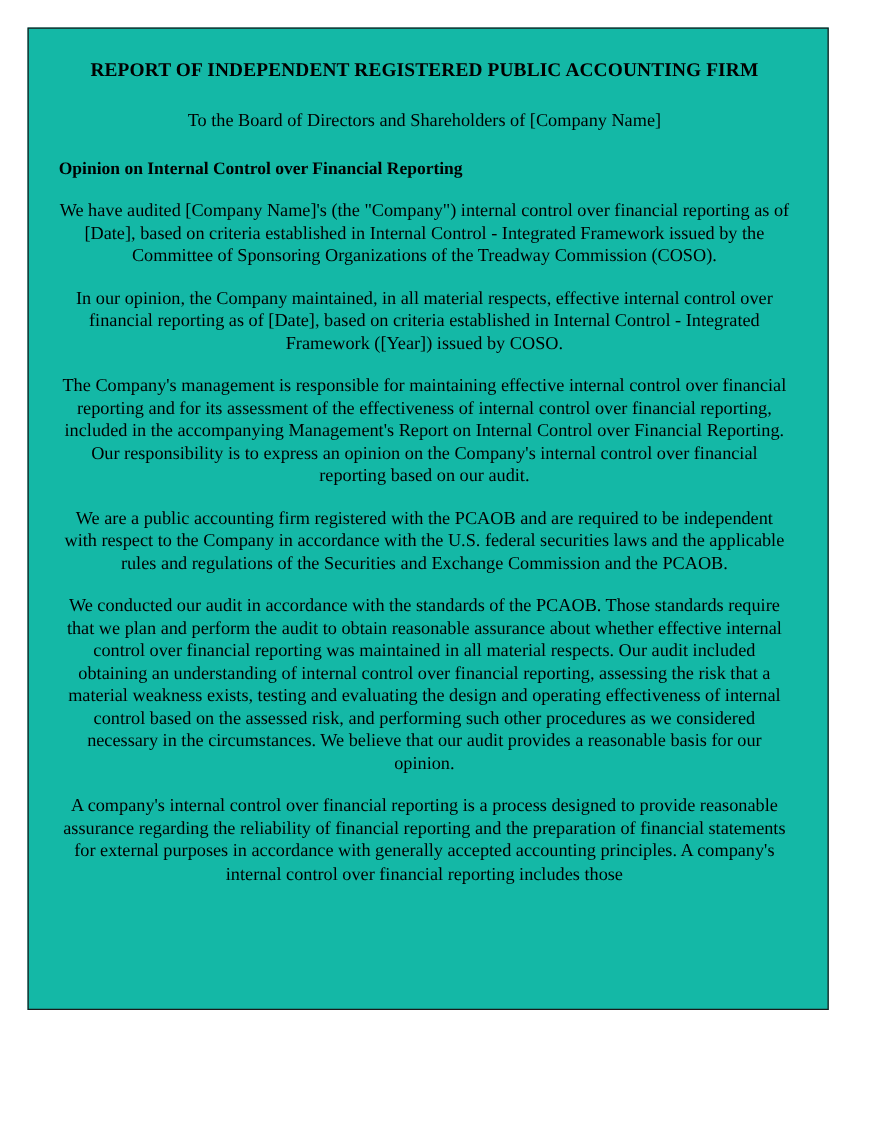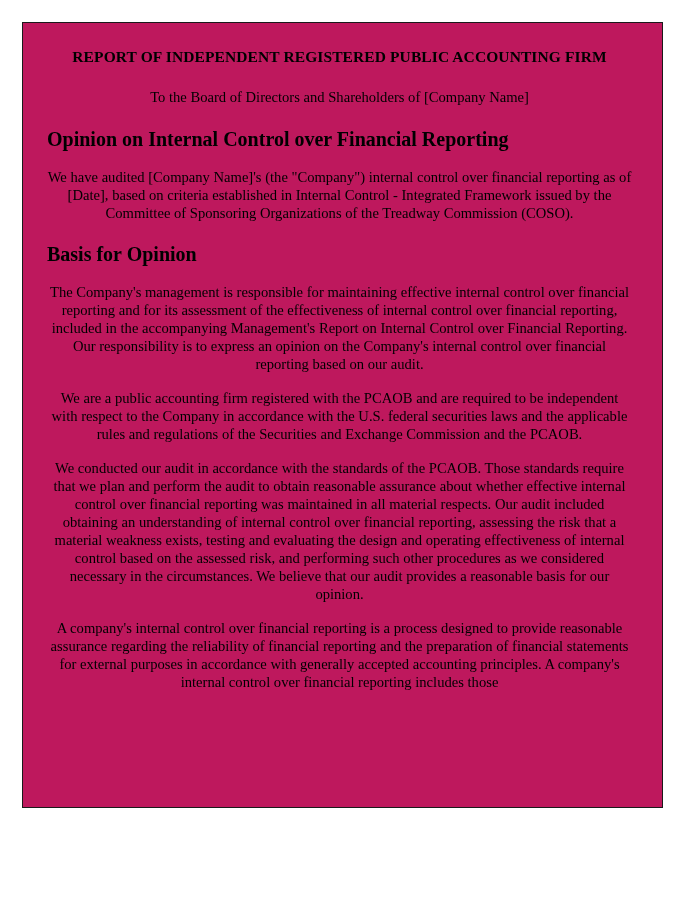--- a/index.html
+++ b/index.html
@@ -14,21 +14,21 @@
     font-family: "Liberation Serif", "DejaVu Serif", serif;
     color: #000000;
   }
   .page {
     position: absolute;
     left: 22px;
     top: 22px;
     width: 641px;
     height: 786px;
     border: 1px solid #1a1a1a;
-    background: #be185d;
+    background: #14b8a6;
     box-sizing: border-box;
     overflow: hidden;
   }
   .page-inner {
     padding: 20px 30px 0 24px;
     box-sizing: border-box;
   }
   .doc-title {
     font-size: 15.5px;
     font-weight: bold;
@@ -37,21 +37,21 @@
     margin: 4px 0 0 0;
     line-height: 1.25;
   }
   .addressee {
     font-size: 14.6px;
     line-height: 1.25;
     margin: 22px 0 0 0;
     text-align: center;
   }
   .section-heading {
-    font-size: 20px;
+    font-size: 14px;
     font-weight: bold;
     line-height: 1.25;
     margin: 20px 0 0 0;
   }
   .body-para {
     font-size: 14.6px;
     line-height: 1.235;
     margin: 16px 0 0 0;
     text-align: center;
   }
@@ -63,22 +63,22 @@
   <div class="page-inner">
 
     <div class="doc-title">REPORT OF INDEPENDENT REGISTERED PUBLIC ACCOUNTING FIRM</div>
 
     <div class="addressee">To the Board of Directors and Shareholders of [Company Name]</div>
 
     <div class="section-heading">Opinion on Internal Control over Financial Reporting</div>
 
     <div class="body-para">We have audited [Company Name]'s (the "Company") internal control over financial reporting as of [Date], based on criteria established in Internal Control - Integrated Framework issued by the Committee of Sponsoring Organizations of the Treadway Commission (COSO).</div>
 
+    <div class="body-para">In our opinion, the Company maintained, in all material respects, effective internal control over financial reporting as of [Date], based on criteria established in Internal Control - Integrated Framework ([Year]) issued by COSO.</div>
 
-    <div class="section-heading">Basis for Opinion</div>
 
     <div class="body-para">The Company's management is responsible for maintaining effective internal control over financial reporting and for its assessment of the effectiveness of internal control over financial reporting, included in the accompanying Management's Report on Internal Control over Financial Reporting. Our responsibility is to express an opinion on the Company's internal control over financial reporting based on our audit.</div>
 
     <div class="body-para">We are a public accounting firm registered with the PCAOB and are required to be independent with respect to the Company in accordance with the U.S. federal securities laws and the applicable rules and regulations of the Securities and Exchange Commission and the PCAOB.</div>
 
     <div class="body-para">We conducted our audit in accordance with the standards of the PCAOB. Those standards require that we plan and perform the audit to obtain reasonable assurance about whether effective internal control over financial reporting was maintained in all material respects. Our audit included obtaining an understanding of internal control over financial reporting, assessing the risk that a material weakness exists, testing and evaluating the design and operating effectiveness of internal control based on the assessed risk, and performing such other procedures as we considered necessary in the circumstances. We believe that our audit provides a reasonable basis for our opinion.</div>
 
 
     <div class="body-para">A company's internal control over financial reporting is a process designed to provide reasonable assurance regarding the reliability of financial reporting and the preparation of financial statements for external purposes in accordance with generally accepted accounting principles. A company's internal control over financial reporting includes those</div>
 

